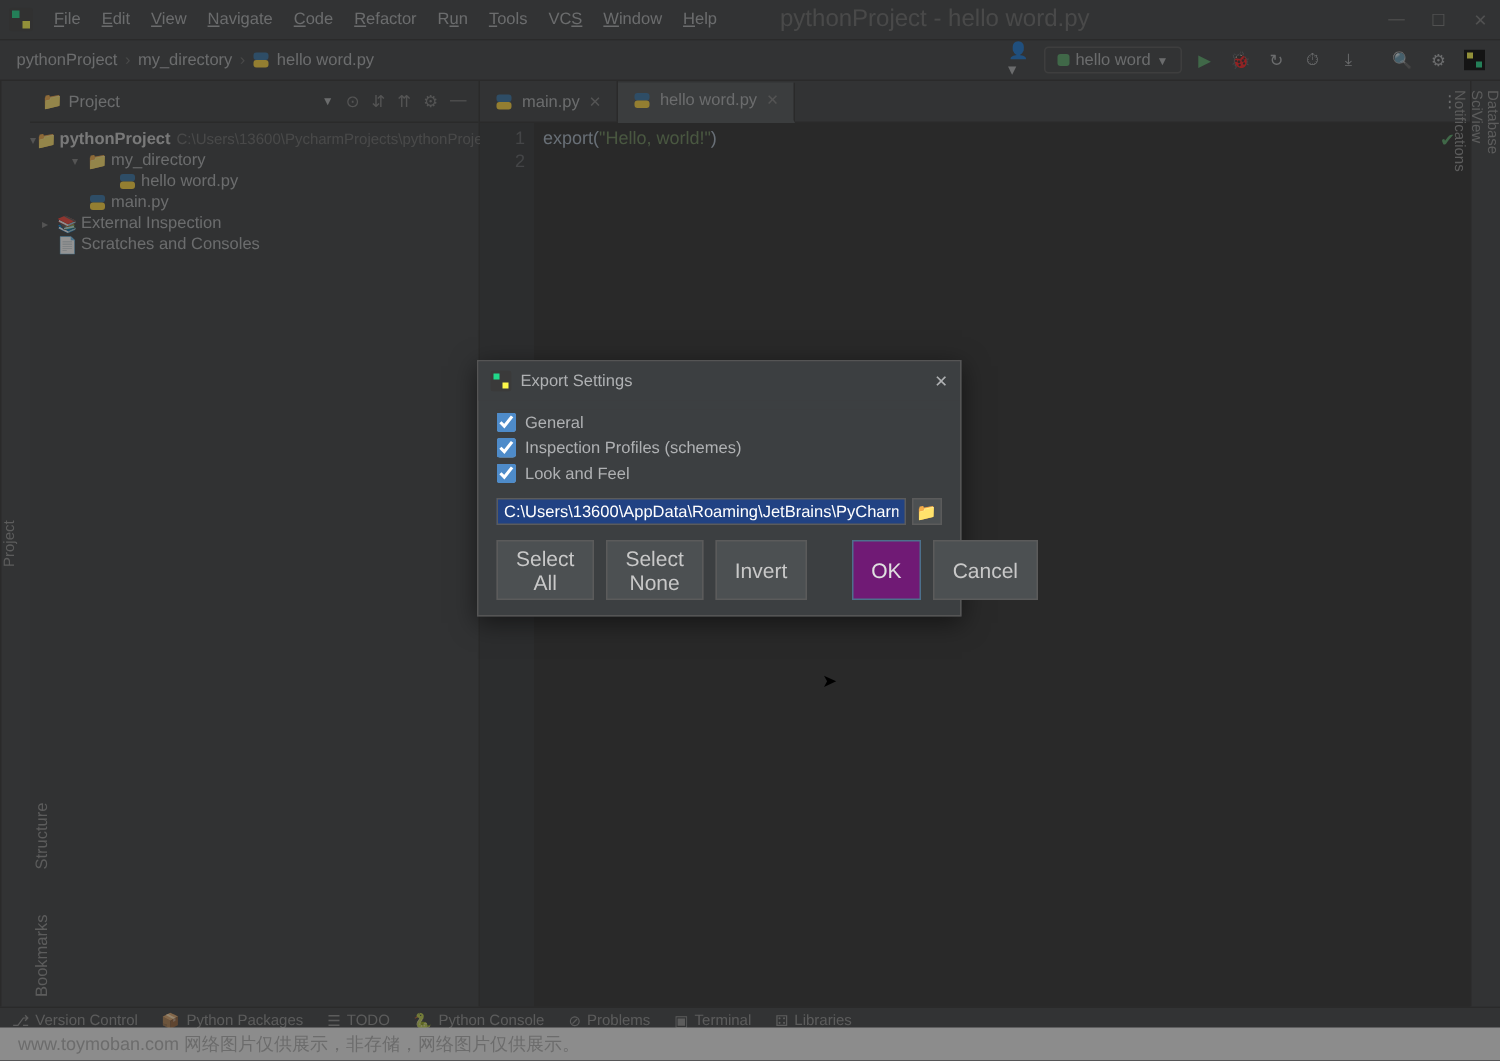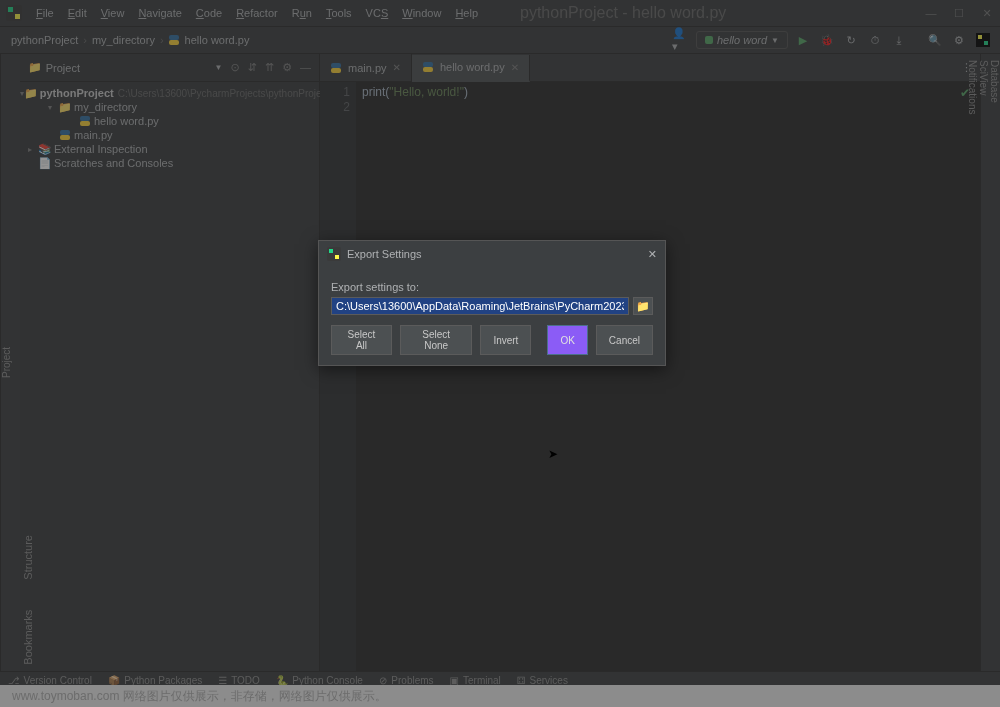--- a/index.html
+++ b/index.html
@@ -14,21 +14,21 @@
 .menu-item u { text-decoration: underline; }
 .title-text { margin-left: 36px; color: #6b6b6b; font-size: 16px; }
 .win-controls { margin-left: auto; display: flex; gap: 14px; color: #7a7a7a; }
 .win-btn { width: 14px; text-align: center; }
 
 
 .navbar { height: 27px; background: #3c3f41; display: flex; align-items: center; padding: 0 8px; border-bottom: 1px solid #2d2d2d; }
 .crumb { padding: 0 3px; }
 .crumb-sep { color: #6b6b6b; padding: 0 2px; }
 .nav-right { margin-left: auto; display: flex; align-items: center; gap: 6px; }
-.run-select { background: #3c3f41; border: 1px solid #555; padding: 2px 8px; border-radius: 3px; display: flex; align-items: center; gap: 4px; font-style: italic; }
+.run-select { background: #3c3f41; border: 1px solid #555; padding: 2px 8px; border-radius: 3px; display: flex; align-items: center; gap: 4px; }
 .run-select .dot { width: 8px; height: 8px; background: #59a869; border-radius: 2px; }
 .icon-btn { width: 18px; height: 18px; display: inline-flex; align-items: center; justify-content: center; color: #afb1b3; }
 .icon-btn.green { color: #59a869; }
 
 
 .main { display: flex; height: calc(100% - 27px - 27px - 18px - 18px); }
 
 
 .left-gutter { width: 20px; background: #3c3f41; writing-mode: vertical-rl; transform: rotate(180deg); text-align: center; padding: 6px 0; font-size: 10px; color: #909090; border-right: 1px solid #2d2d2d; }
 
@@ -63,36 +63,36 @@
 .right-gutter div { margin-bottom: 20px; }
 
 
 .bottom-bar { height: 18px; background: #3c3f41; display: flex; align-items: center; padding: 0 8px; gap: 16px; border-top: 1px solid #2d2d2d; font-size: 10px; color: #909090; }
 .bottom-bar .item { display: flex; align-items: center; gap: 4px; }
 
 
 .status-bar { height: 18px; background: #3c3f41; display: flex; align-items: center; padding: 0 8px; font-size: 10px; color: #909090; border-top: 1px solid #2d2d2d; }
 .status-left { display: flex; align-items: center; gap: 6px; }
 .status-right { margin-left: auto; display: flex; gap: 12px; }
-.dialog { position: absolute; left: 318px; top: 240px; width: 348px; background: #3c3f41; border: 1px solid #555; box-shadow: 0 4px 16px rgba(0,0,0,0.5); z-index: 20; }
+.dialog { position: absolute; left: 318px; top: 240px; width: 323px; background: #3c3f41; border: 1px solid #555; box-shadow: 0 4px 16px rgba(0,0,0,0.5); z-index: 20; }
 .dialog-title { height: 26px; display: flex; align-items: center; padding: 0 8px; background: #3c3f41; }
 .dialog-title-text { margin-left: 6px; }
 .dialog-close { margin-left: auto; cursor: pointer; color: #afb1b3; }
 .dialog-body { padding: 6px 12px 10px 12px; }
 .dialog-msg { margin-bottom: 6px; }
 .check-list { background: #3c3f41; margin-bottom: 8px; }
 .check-item { display: flex; align-items: center; padding: 2px 0; gap: 6px; }
 .check-item input { accent-color: #4e8bc9; }
 .export-label { margin: 4px 0; }
 .path-row { display: flex; gap: 4px; margin-bottom: 10px; }
 .path-input { flex: 1; background: #214283; color: #fff; border: 1px solid #5b5b5b; padding: 2px 4px; font-size: 11px; }
 .browse-btn { width: 20px; background: #4c5052; border: 1px solid #5b5b5b; color: #afb1b3; display: flex; align-items: center; justify-content: center; }
 .dialog-buttons { display: flex; gap: 8px; justify-content: flex-start; }
-.btn { background: #4c5052; border: 1px solid #5b5b5b; color: #c8c8c8; padding: 3px 12px; cursor: pointer; font-size: 10px; }
-.btn.primary { background: #8b5cf6; border-color: #4c708c; color: #e0e0e0; }
+.btn { background: #4c5052; border: 1px solid #5b5b5b; color: #c8c8c8; padding: 3px 12px; cursor: pointer; font-size: 14px; }
+.btn.primary { background: #701a75; border-color: #4c708c; color: #e0e0e0; margin-left: 14px; }
 .btn-spacer { flex: 1; }
 .cursor-arrow { position: absolute; left: 548px; top: 447px; z-index: 30; font-size: 12px; color: #000; }
 
 
 .watermark { position: absolute; left: 0; right: 0; bottom: 0; height: 22px; display: flex; align-items: center; padding: 0 12px; color: #b0b0b0; font-size: 12px; background: #f0f0f0; z-index: 1; }
 
 svg { display: block; }
 </style>
 </head>
 <body>
@@ -261,41 +261,41 @@
         <span class="close">✕</span>
       </div>
       <div class="tabs-right">⋮</div>
     </div>
     <div class="editor">
       <div class="gutter">
         <div>1</div>
         <div>2</div>
       </div>
       <div class="code">
-        <div><span>print</span><span>(</span><span class="green">"Hello, world!"</span><span>)</span></div>
+        <div><span>export</span><span>(</span><span class="green">"Hello, world!"</span><span>)</span></div>
         <span class="check">✔</span>
       </div>
     </div>
   </div>
 
   <div class="right-gutter">
     <div>Database</div>
     <div>SciView</div>
     <div>Notifications</div>
   </div>
 </div>
 
 <div class="bottom-bar">
   <span class="item">⎇ <span>Version Control</span></span>
   <span class="item">📦 <span>Python Packages</span></span>
   <span class="item">☰ <span>TODO</span></span>
   <span class="item">🐍 <span>Python Console</span></span>
   <span class="item">⊘ <span>Problems</span></span>
   <span class="item">▣ <span>Terminal</span></span>
-  <span class="item">⚃ <span>Services</span></span>
+  <span class="item">⚃ <span>Libraries</span></span>
 </div>
 
 <div class="status-bar">
   <div class="status-left">
     <span>▢</span>
     <span>Localized PyCharm 2023.1.4 is available // Switch and restart // Don't ask again (12 minutes ago)</span>
   </div>
   <div class="status-right">
     <span>2:1</span>
     <span>CRLF</span>
@@ -315,22 +315,33 @@
           <rect width="14" height="14" rx="2" fill="#3a3a3a"></rect>
           <rect x="2" y="2" width="4" height="4" fill="#21d789"></rect>
           <rect x="8" y="8" width="4" height="4" fill="#fcf84a"></rect>
         </svg>
       </span>
     <span class="dialog-title-text">Export Settings</span>
     <span class="dialog-close">✕</span>
   </div>
   <div class="dialog-body">
     <div class="check-list">
-    </div>
-    <div class="export-label">Export settings to:</div>
+      <label class="check-item">
+          <input type="checkbox" checked="" style="">
+          <span>General</span>
+        </label>
+      <label class="check-item">
+          <input type="checkbox" checked="" style="">
+          <span>Inspection Profiles (schemes)</span>
+        </label>
+      <label class="check-item">
+          <input type="checkbox" checked="" style="">
+          <span>Look and Feel</span>
+        </label>
+    </div>
     <div class="path-row">
       <input class="path-input" value="C:\Users\13600\AppData\Roaming\JetBrains\PyCharm2023.1\settings.zip" style="">
       <div class="browse-btn">📁</div>
     </div>
     <div class="dialog-buttons">
       <button class="btn"><span>Select All</span></button>
       <button class="btn"><span>Select None</span></button>
       <button class="btn"><span>Invert</span></button>
       <span class="btn-spacer"></span>
       <button class="btn primary"><span>OK</span></button>

